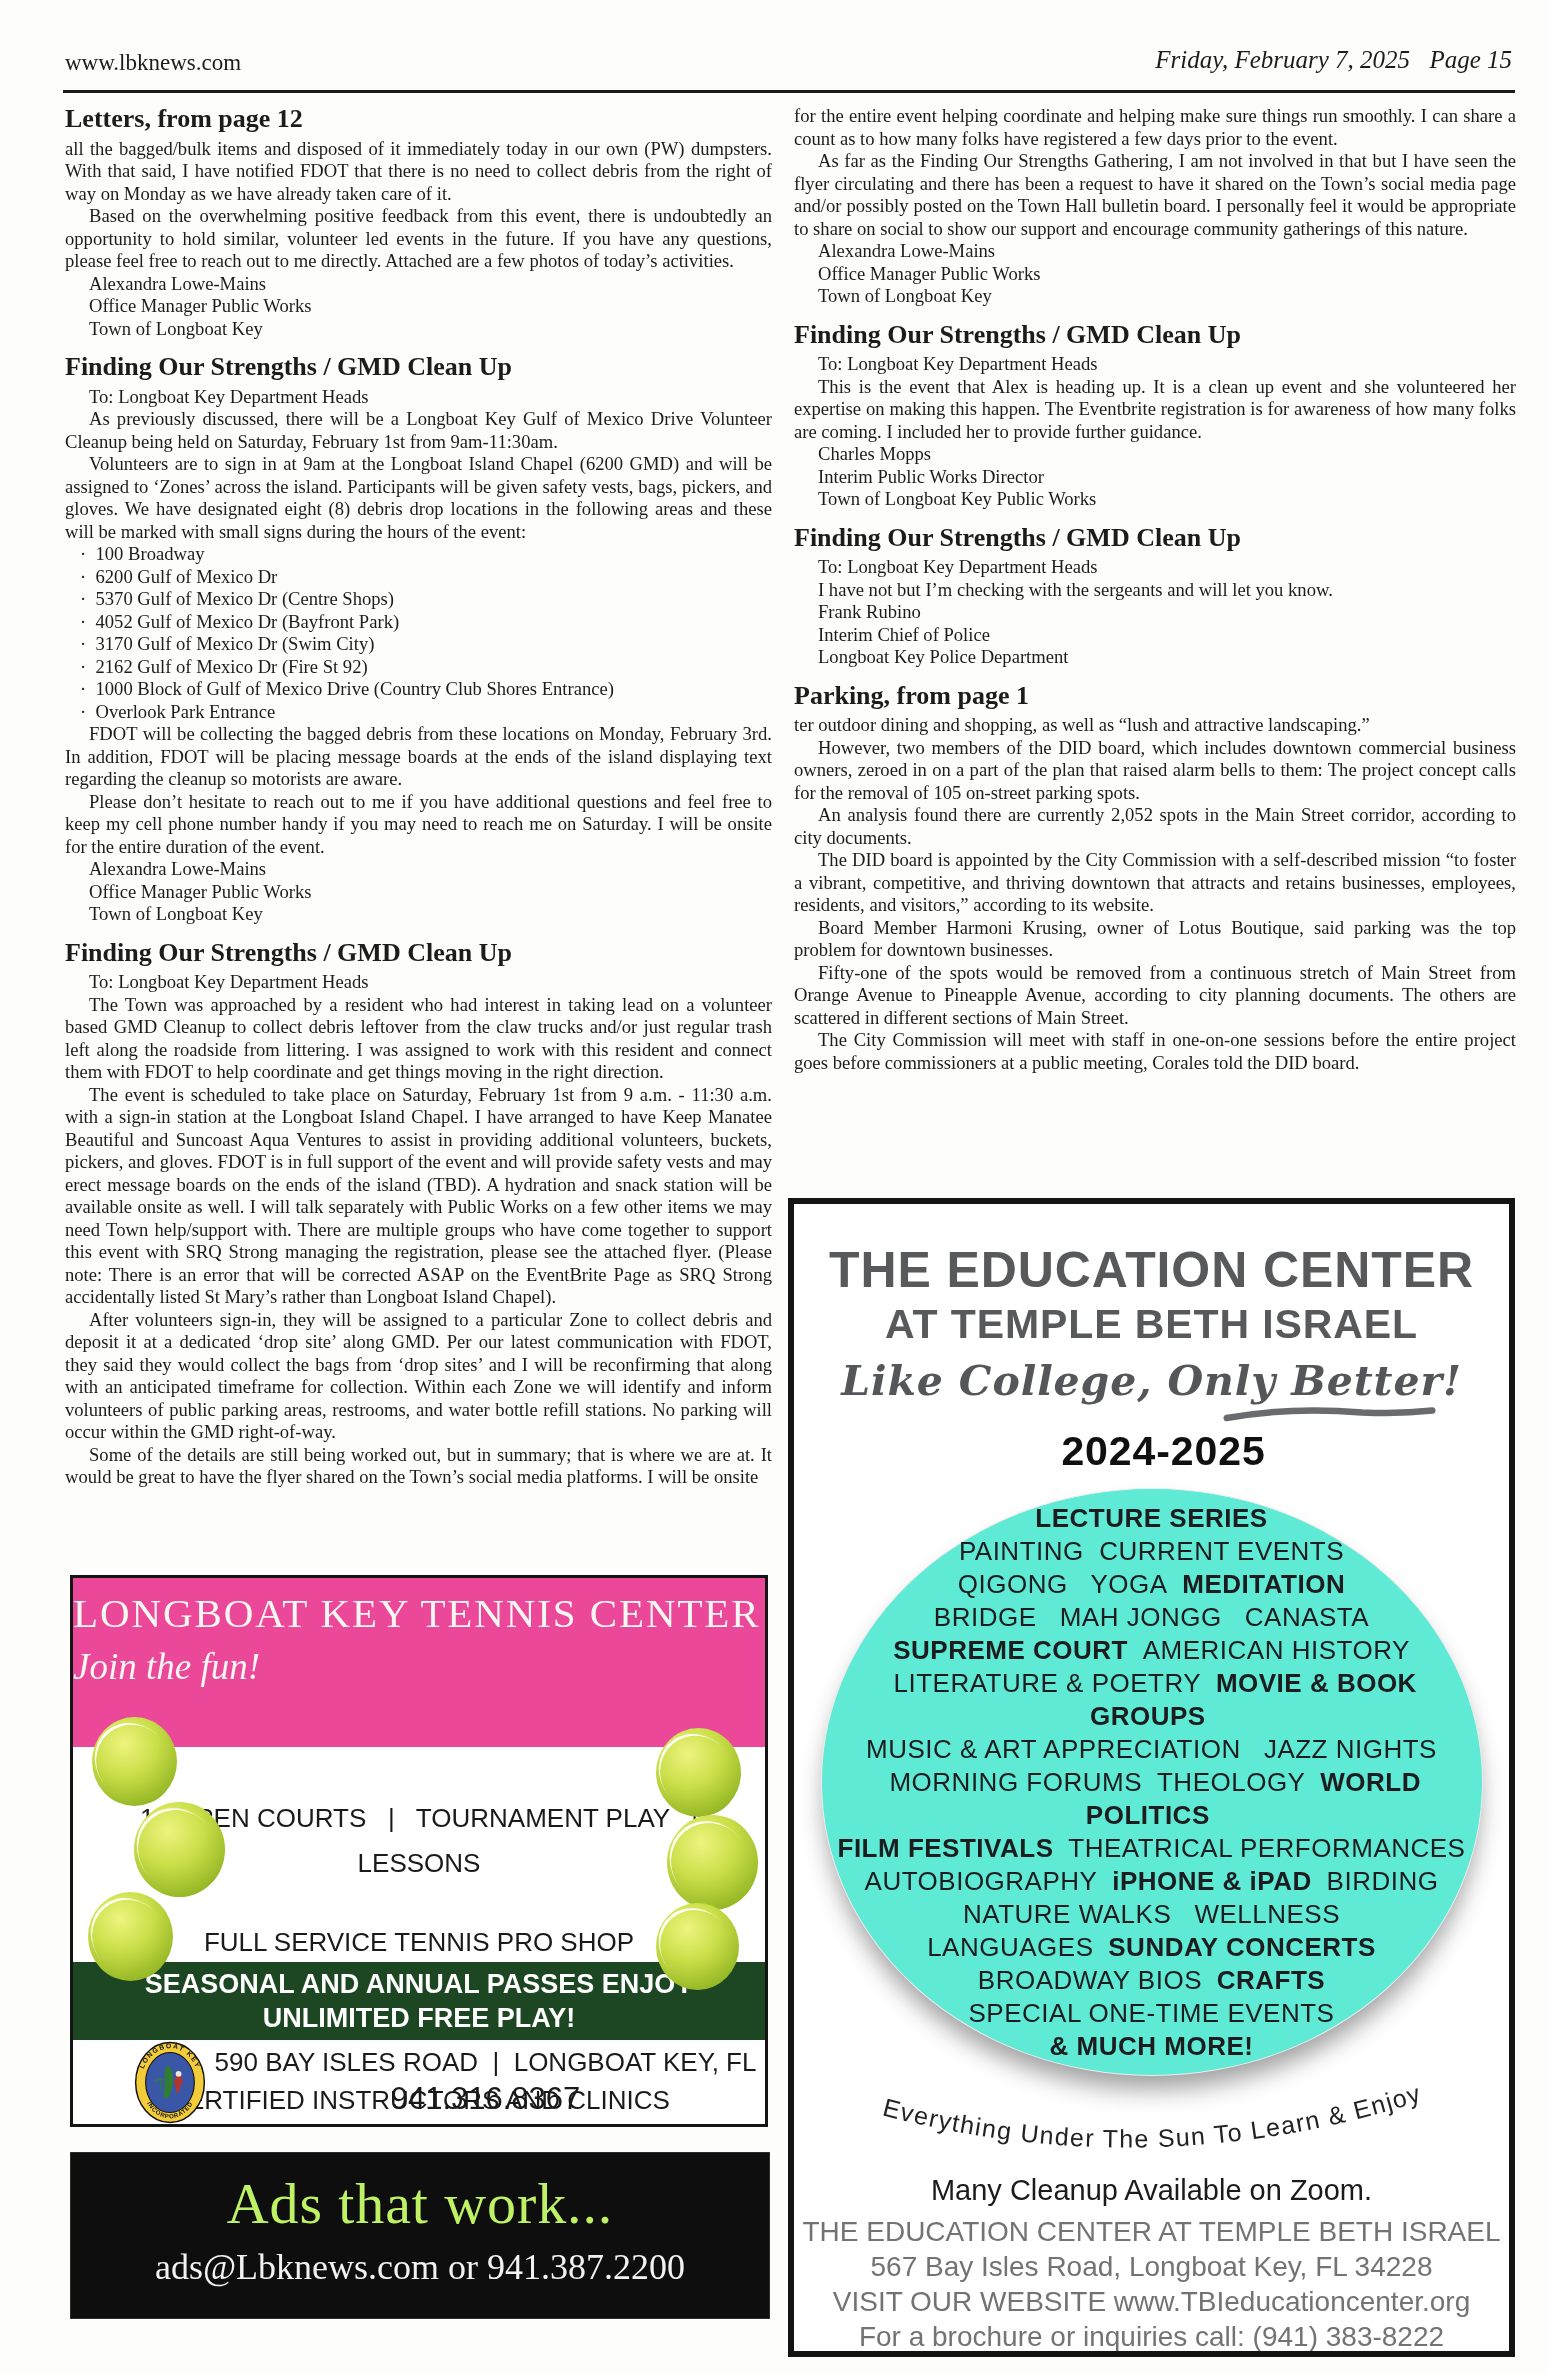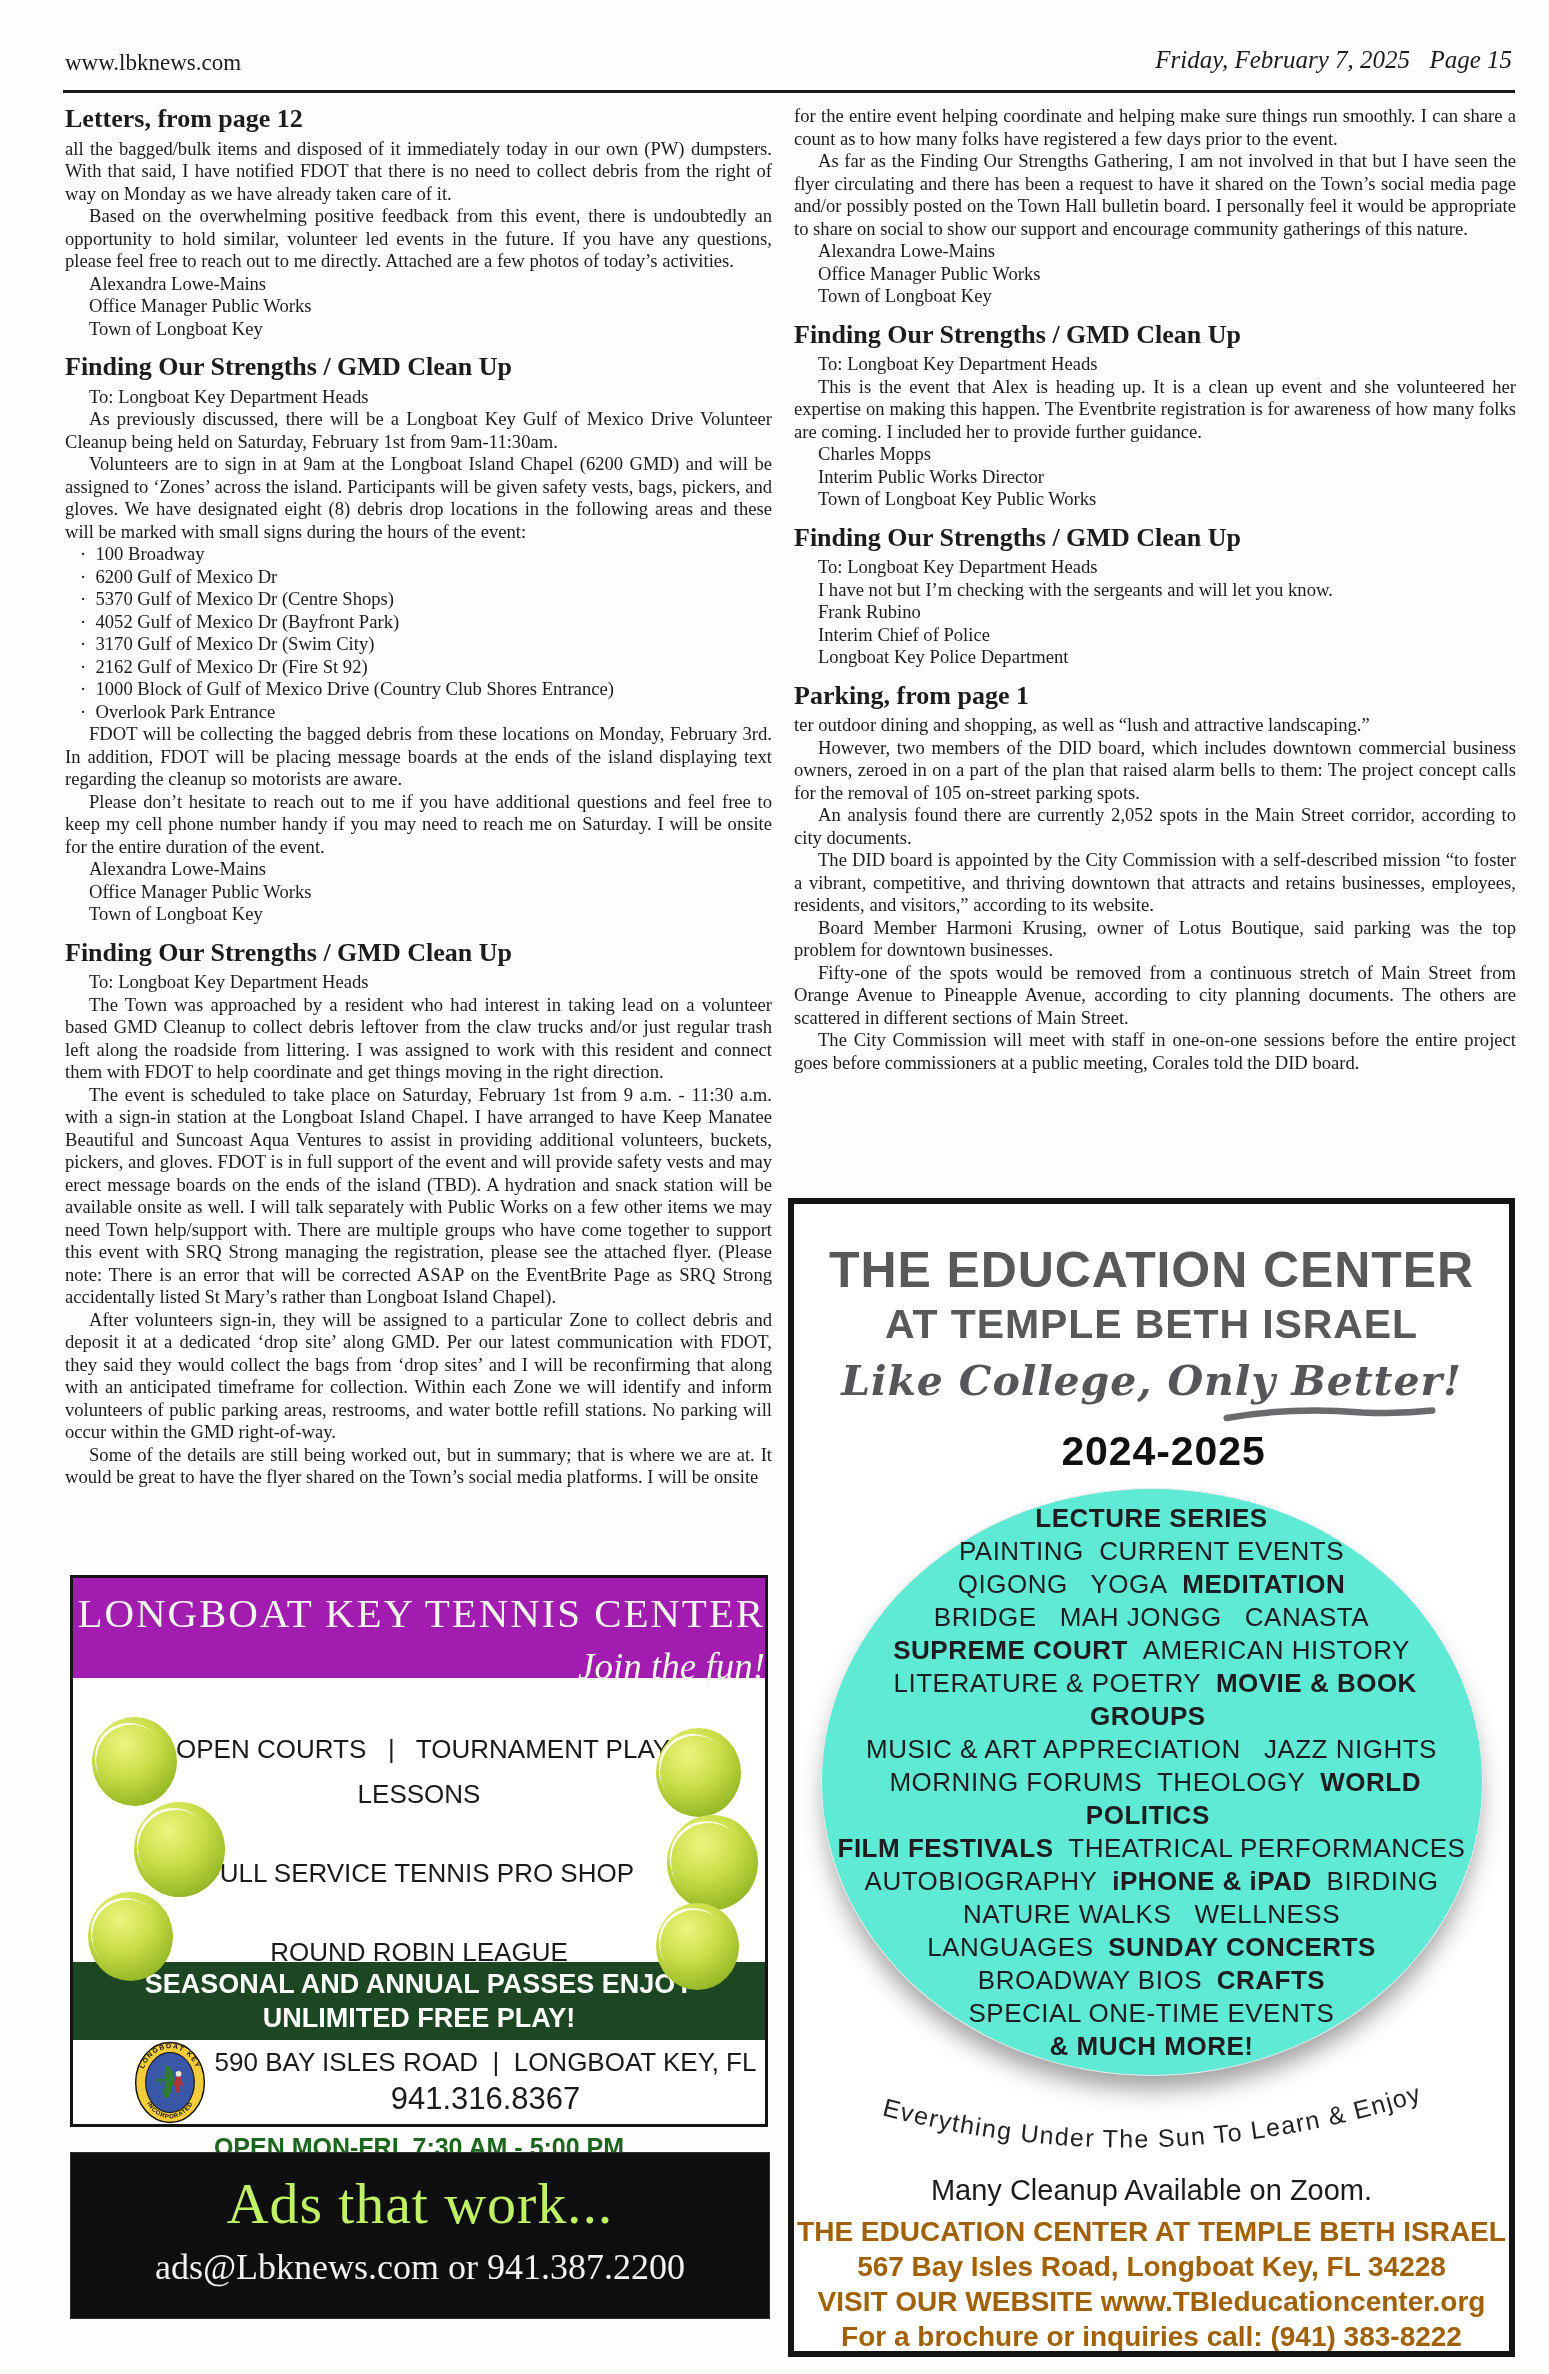--- a/index.html
+++ b/index.html
@@ -22,21 +22,21 @@
   .section-h.first{ margin-top:0; }
   .para{ margin:0; }
   .ind{ text-indent:24px; }
   .to-line, .sig-line, .plain-line{ text-align:left; padding-left:24px; }
   .blt{ text-align:left; padding-left:15px; }
   .blt::before{ content:"\00B7\2002"; }
 
   
   .tennis{ position:absolute; left:70px; top:1575px; width:698px; height:552px;
            border:3.7px solid #141414; background:#fff; font-family:"Liberation Sans", sans-serif; }
-  .tn-head{ background:#a21caf; height:100px; text-align:right; padding-top:11px;
+  .tn-head{ background:#ec4899; height:169px; text-align:left; padding-top:11px;
             font-family:"Liberation Serif", serif; color:#f4f7ef; }
   .tn-title{ font-size:41px; letter-spacing:1.9px; }
   .tn-join{ font-size:37px; font-style:italic; margin-top:8px; }
   .tn-body{ text-align:center; padding-top:15px; color:#1a1a1a; white-space:pre-wrap; }
   .tn-line{ font-size:26px; line-height:45px; }
   .tn-hours{ margin-top:9.3px; color:#1c651c; font-weight:bold; }
   .tn-hour{ font-size:25px; line-height:32px; }
   .tn-band{ position:absolute; left:0; right:0; top:384px; height:78px; background:#1d4722;
             color:#fff; text-align:center; padding-top:4.6px; }
   .tn-band div{ font-size:27px; font-weight:bold; line-height:34px; }
@@ -70,21 +70,21 @@
   .edu-circle{ width:662px; height:588px; margin:13px auto 0; border-radius:50%;
                background:#5eead4; border:0.9px solid #ececec;
                box-shadow:0 16.7px 24px -3.7px rgba(0,0,0,.38);
                display:flex; flex-direction:column; justify-content:center; }
   .cl{ font-size:26px; line-height:33px; color:#1d1d1f; white-space:pre-wrap; letter-spacing:0.5px; }
   .cl .b{ font-weight:800; }
   .cl span{ margin:0 7.4px; }
   .edu-curve{ margin-top:1.9px; }
   .edu-zoom{ font-size:29px; color:#1b1b1b; margin-top:0px; }
   .edu-foot{ margin-top:7.4px; }
-  .edu-foot div{ font-size:28px; font-weight:bold; line-height:35px; color:#a16207; }
+  .edu-foot div{ font-size:28px; font-weight:normal; line-height:35px; color:#737373; }
 </style>
 </head>
 <body>
 
 <div class="page">
 
   <div class="site">www.lbknews.com</div>
   <div class="dateline">
     <span class="date">Friday, February 7, 2025</span>
     <span class="pg">Page 15</span>

